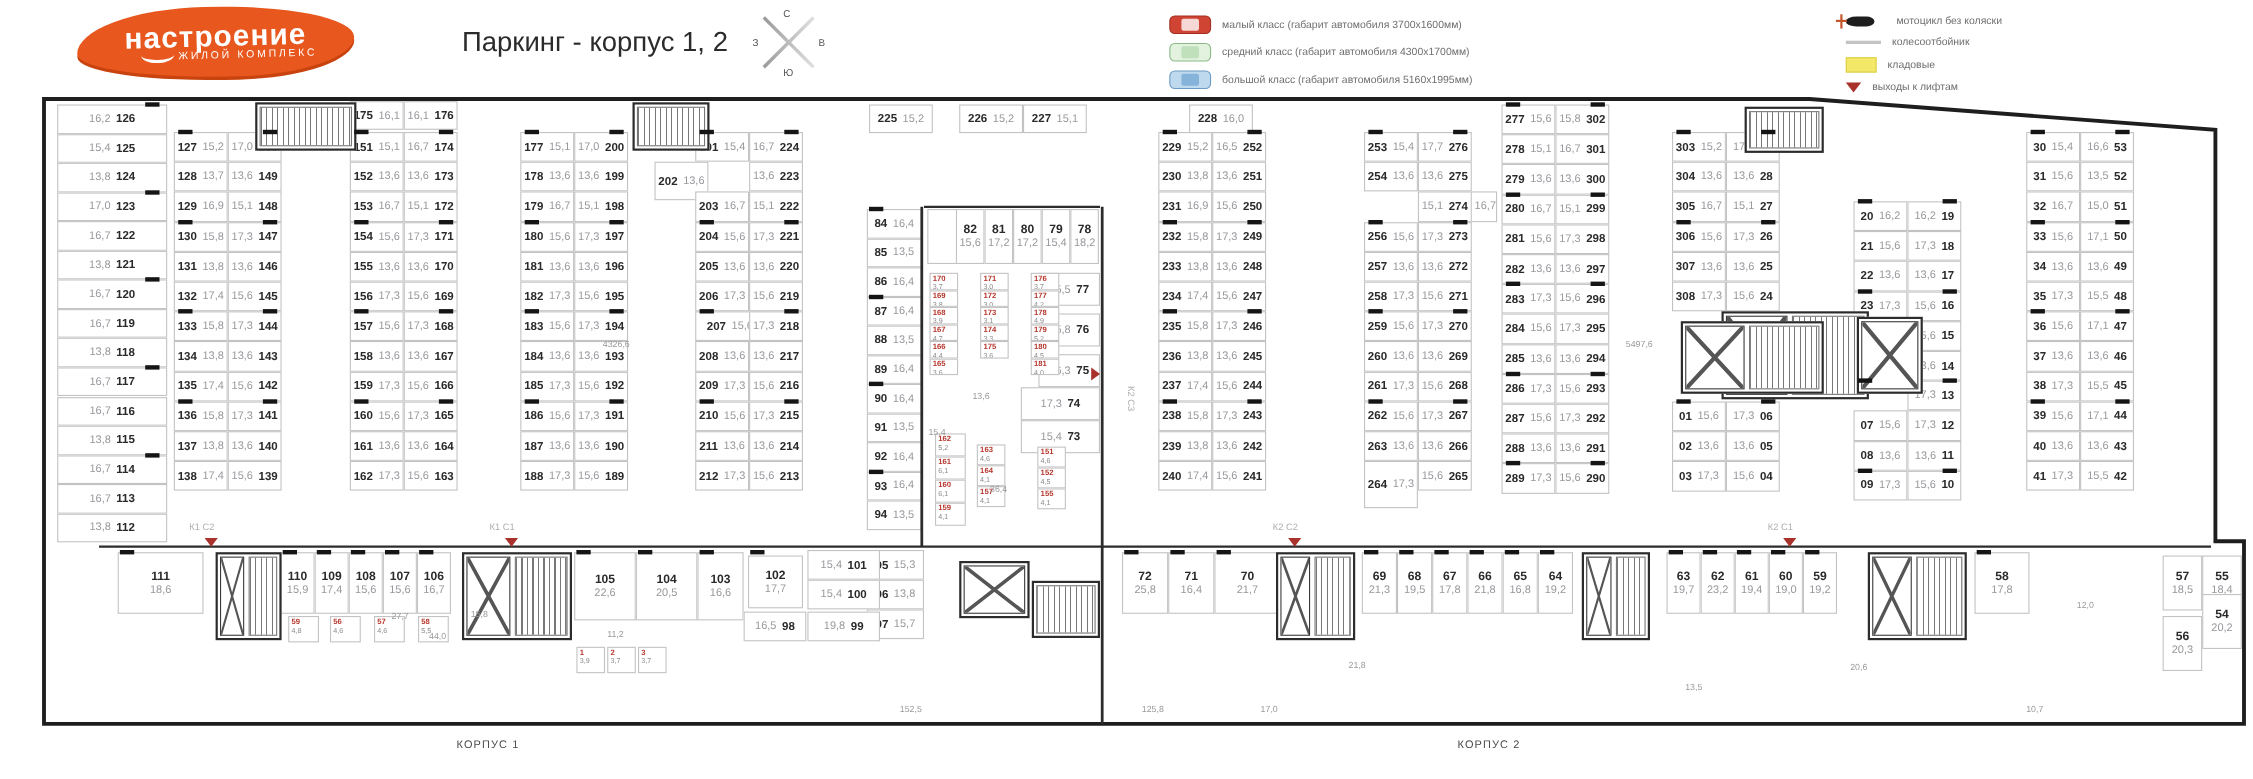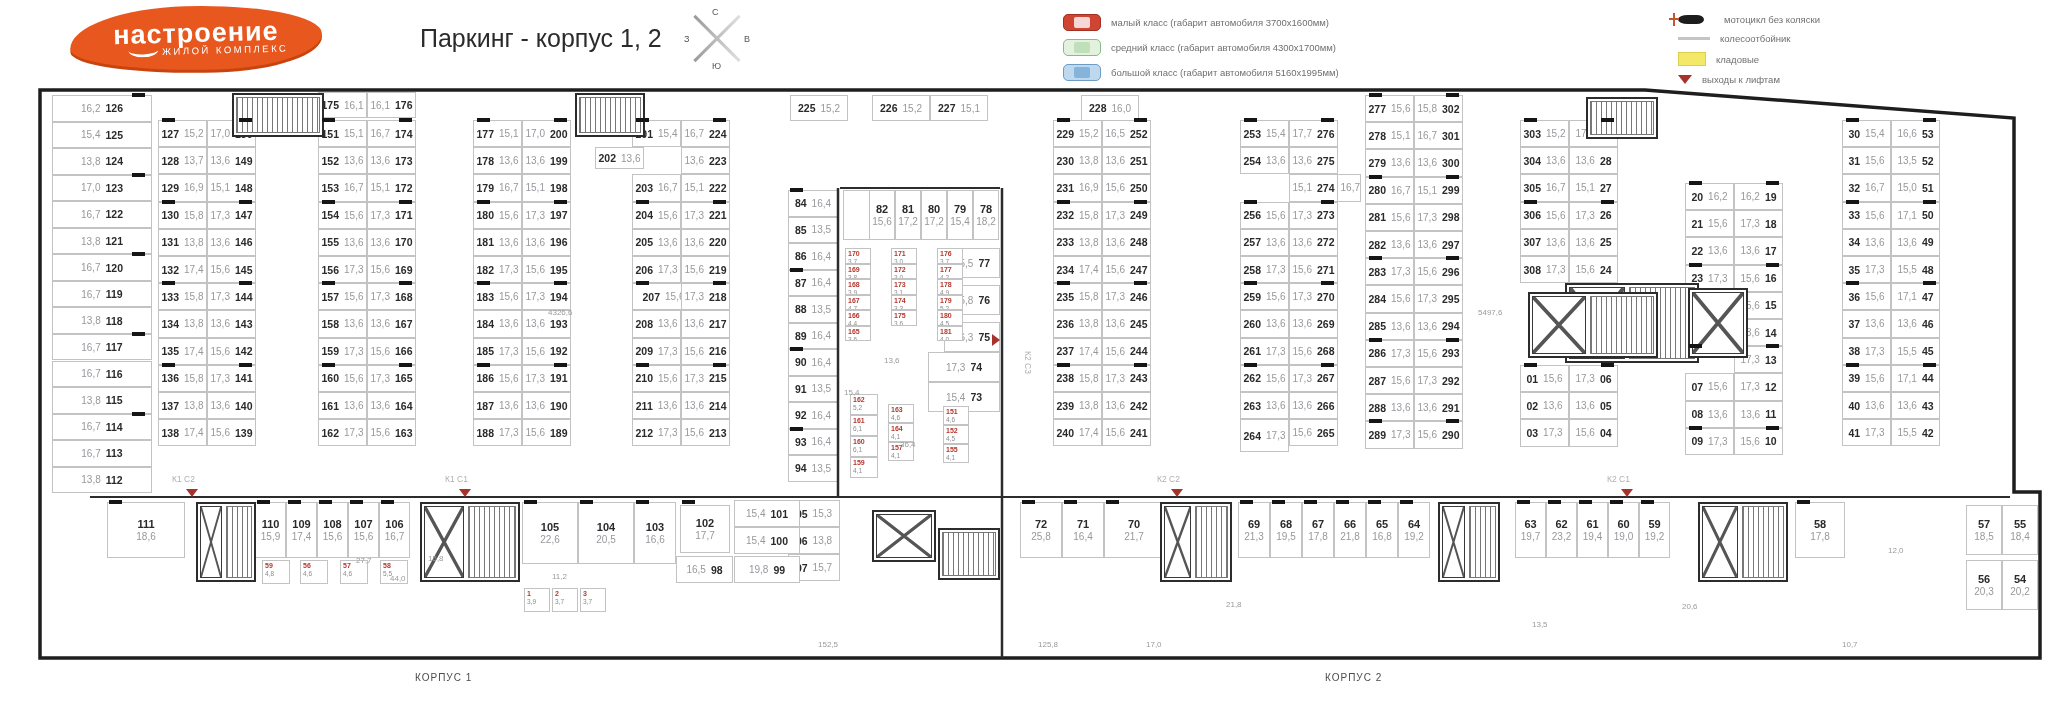--- a/index.html
+++ b/index.html
@@ -448,21 +448,21 @@
     <div class="cell" style="left: 632px; top: 120px; width: 49px; height: 27.2px;">
       <span class="num">201</span>
       <span class="area">15,4</span>
     </div>
     <div class="cell" style="left: 681px; top: 120px; width: 49px; height: 27.2px;">
       <span class="area">16,7</span>
       <span class="num">224</span>
     </div>
     <div class="tick" style="left: 636px; top: 118px; width: 13px; height: 4px;"></div>
     <div class="tick" style="left: 713px; top: 118px; width: 13px; height: 4px;"></div>
-    <div class="cell" style="left: 595px; top: 147.2px; width: 49px; height: 22px;">
+    <div class="cell" style="left: 595px; top: 147.2px; width: 49px; height: 35px;">
       <span class="num">202</span>
       <span class="area">13,6</span>
     </div>
     <div class="cell" style="left: 681px; top: 147.2px; width: 49px; height: 27.2px;">
       <span class="area">13,6</span>
       <span class="num">223</span>
     </div>
     <div class="cell" style="left: 632px; top: 174.4px; width: 49px; height: 27.2px;">
       <span class="num">203</span>
       <span class="area">16,7</span>
@@ -742,21 +742,21 @@
     <div class="tick" style="left: 1244px; top: 362.8px; width: 13px; height: 4px;"></div>
     <div class="tick" style="left: 1321px; top: 362.8px; width: 13px; height: 4px;"></div>
     <div class="cell" style="left: 1240px; top: 392px; width: 49px; height: 27.2px;">
       <span class="num">263</span>
       <span class="area">13,6</span>
     </div>
     <div class="cell" style="left: 1289px; top: 392px; width: 49px; height: 27.2px;">
       <span class="area">13,6</span>
       <span class="num">266</span>
     </div>
-    <div class="cell" style="left: 1240px; top: 419.2px; width: 49px; height: 33px;">
+    <div class="cell" style="left: 1240px; top: 419.2px; width: 49px; height: 43px;">
       <span class="num">264</span>
       <span class="area">17,3</span>
     </div>
     <div class="cell" style="left: 1289px; top: 419.2px; width: 49px; height: 27.2px;">
       <span class="area">15,6</span>
       <span class="num">265</span>
     </div>
     <div class="cell" style="left: 1365px; top: 95px; width: 49px; height: 27.2px;">
       <span class="num">277</span>
       <span class="area">15,6</span>
@@ -1596,21 +1596,21 @@
       <span class="area">18,5</span>
     </div>
     <div class="cell stk" style="left: 2002px; top: 505px; width: 36px; height: 50px;">
       <span class="num">55</span>
       <span class="area">18,4</span>
     </div>
     <div class="cell stk" style="left: 1966px; top: 560px; width: 36px; height: 50px;">
       <span class="num">56</span>
       <span class="area">20,3</span>
     </div>
-    <div class="cell stk" style="left: 2002px; top: 560px; width: 36px; height: 50px;">
+    <div class="cell stk" style="left: 2002px; top: 540px; width: 36px; height: 50px;">
       <span class="num">54</span>
       <span class="area">20,2</span>
     </div>
     <div class="core" style="left: 196px; top: 502px; width: 60px; height: 80px;">
       <div class="shaft">
         <svg viewBox="0 0 10 10" preserveAspectRatio="none">
           <path d="M0 0L10 10M10 0L0 10" stroke="#555" stroke-width="0.7"></path>
         </svg>
       </div>
       <div class="stair"></div>

